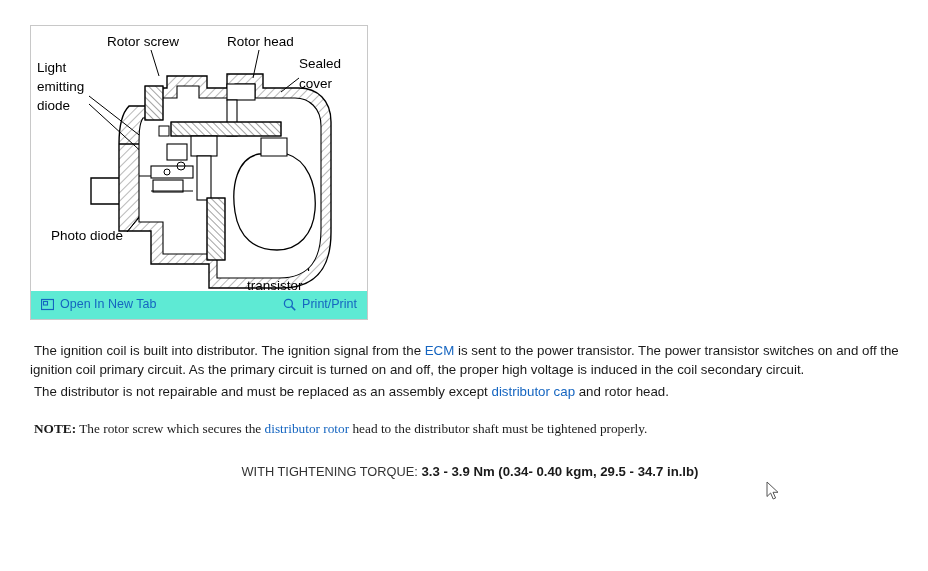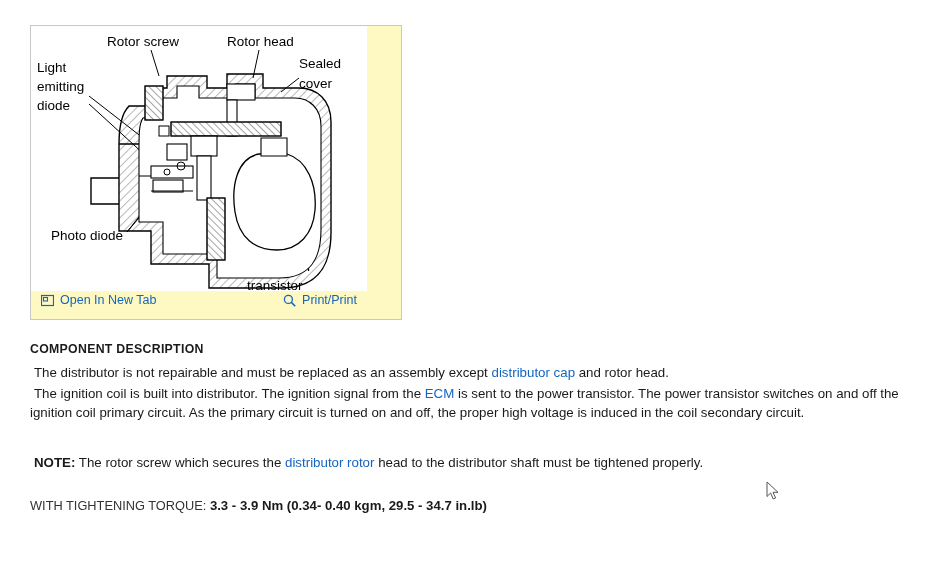--- a/index.html
+++ b/index.html
@@ -14,45 +14,45 @@
     color: #1a1a1a;
     overflow: hidden;
     position: relative;
   }
 
   
   .figure-panel {
     position: absolute;
     left: 30px;
     top: 25px;
-    width: 372px;
+    width: 338px;
     height: 295px;
     border: 1px solid #c8c8c8;
-    background: #fef9c3;
+    background: #5eead4;
     box-sizing: border-box;
   }
   .figure-image {
     position: absolute;
     left: 0;
     top: 0;
     width: 336px;
     height: 265px;
     overflow: hidden;
   }
   .figure-image svg {
     display: block;
   }
   .figure-toolbar {
     position: absolute;
     left: 0;
-    bottom: 12px;
+    bottom: 1px;
     width: 336px;
     height: 28px;
     display: flex;
-    align-items: flex-end;
+    align-items: center;
     justify-content: space-between;
     padding: 0 10px;
     box-sizing: border-box;
   }
   .tool-link {
     display: flex;
     align-items: center;
     gap: 6px;
     color: #1565c0;
     font-size: 12.5px;
@@ -92,28 +92,30 @@
     color: #1565c0;
     cursor: pointer;
     text-decoration: none;
   }
   .plain { color: #1a1a1a; font-weight: bold; }
   .para {
     margin: 0 0 2px 0;
     text-indent: 4px;
   }
   .note-block {
-    margin-top: 30px;
+    margin-top: 18px;
     text-indent: 4px;
+    font-family: Liberation Serif, serif;
   }
   .note-label { font-weight: bold; }
   .torque-block {
     margin-top: 24px;
     font-size: 12.8px;
     color: #333;
+    text-align: center;
   }
   .torque-value { font-weight: bold; color: #1a1a1a; font-size: 13.2px; }
 
   
   .cursor {
     position: absolute;
     left: 766px;
     top: 481px;
     width: 14px;
     height: 20px;
@@ -232,29 +234,28 @@
           <line x1="8.4" y1="8.4" x2="12.2" y2="12.2" stroke="#1565c0" stroke-width="1.6"></line>
         </svg>
       </span>
       <span>Print/Print</span>
     </a>
   </div>
 </div>
 
 <div class="content">
 
-  <div class="section-title">COMPONENT DESCRIPTION</div>
-
+
+
+  <p class="para">
+    <span>The ignition coil is built into distributor. The ignition signal from the </span><span class="lnk">ECM</span><span> is sent to the power transistor. The power transistor switches on and off the ignition coil primary circuit. As the primary circuit is turned on and off, the proper high voltage is induced in the coil secondary circuit.</span>
+  </p>
 
   <p class="para">
     <span>The distributor is not repairable and must be replaced as an assembly except </span><span class="lnk">distributor cap</span><span> and rotor head.</span>
-  </p>
-
-  <p class="para">
-    <span>The ignition coil is built into distributor. The ignition signal from the </span><span class="lnk">ECM</span><span> is sent to the power transistor. The power transistor switches on and off the ignition coil primary circuit. As the primary circuit is turned on and off, the proper high voltage is induced in the coil secondary circuit.</span>
   </p>
 
   <p class="note-block">
     <span class="note-label">NOTE:</span><span> The rotor screw which secures the </span><span class="lnk">distributor rotor</span><span> head to the distributor shaft must be tightened properly.</span>
   </p>
 
   <p class="torque-block">
     <span>WITH TIGHTENING TORQUE: </span><span class="torque-value">3.3 - 3.9 Nm (0.34- 0.40 kgm, 29.5 - 34.7 in.lb)</span>
   </p>
 </div>

